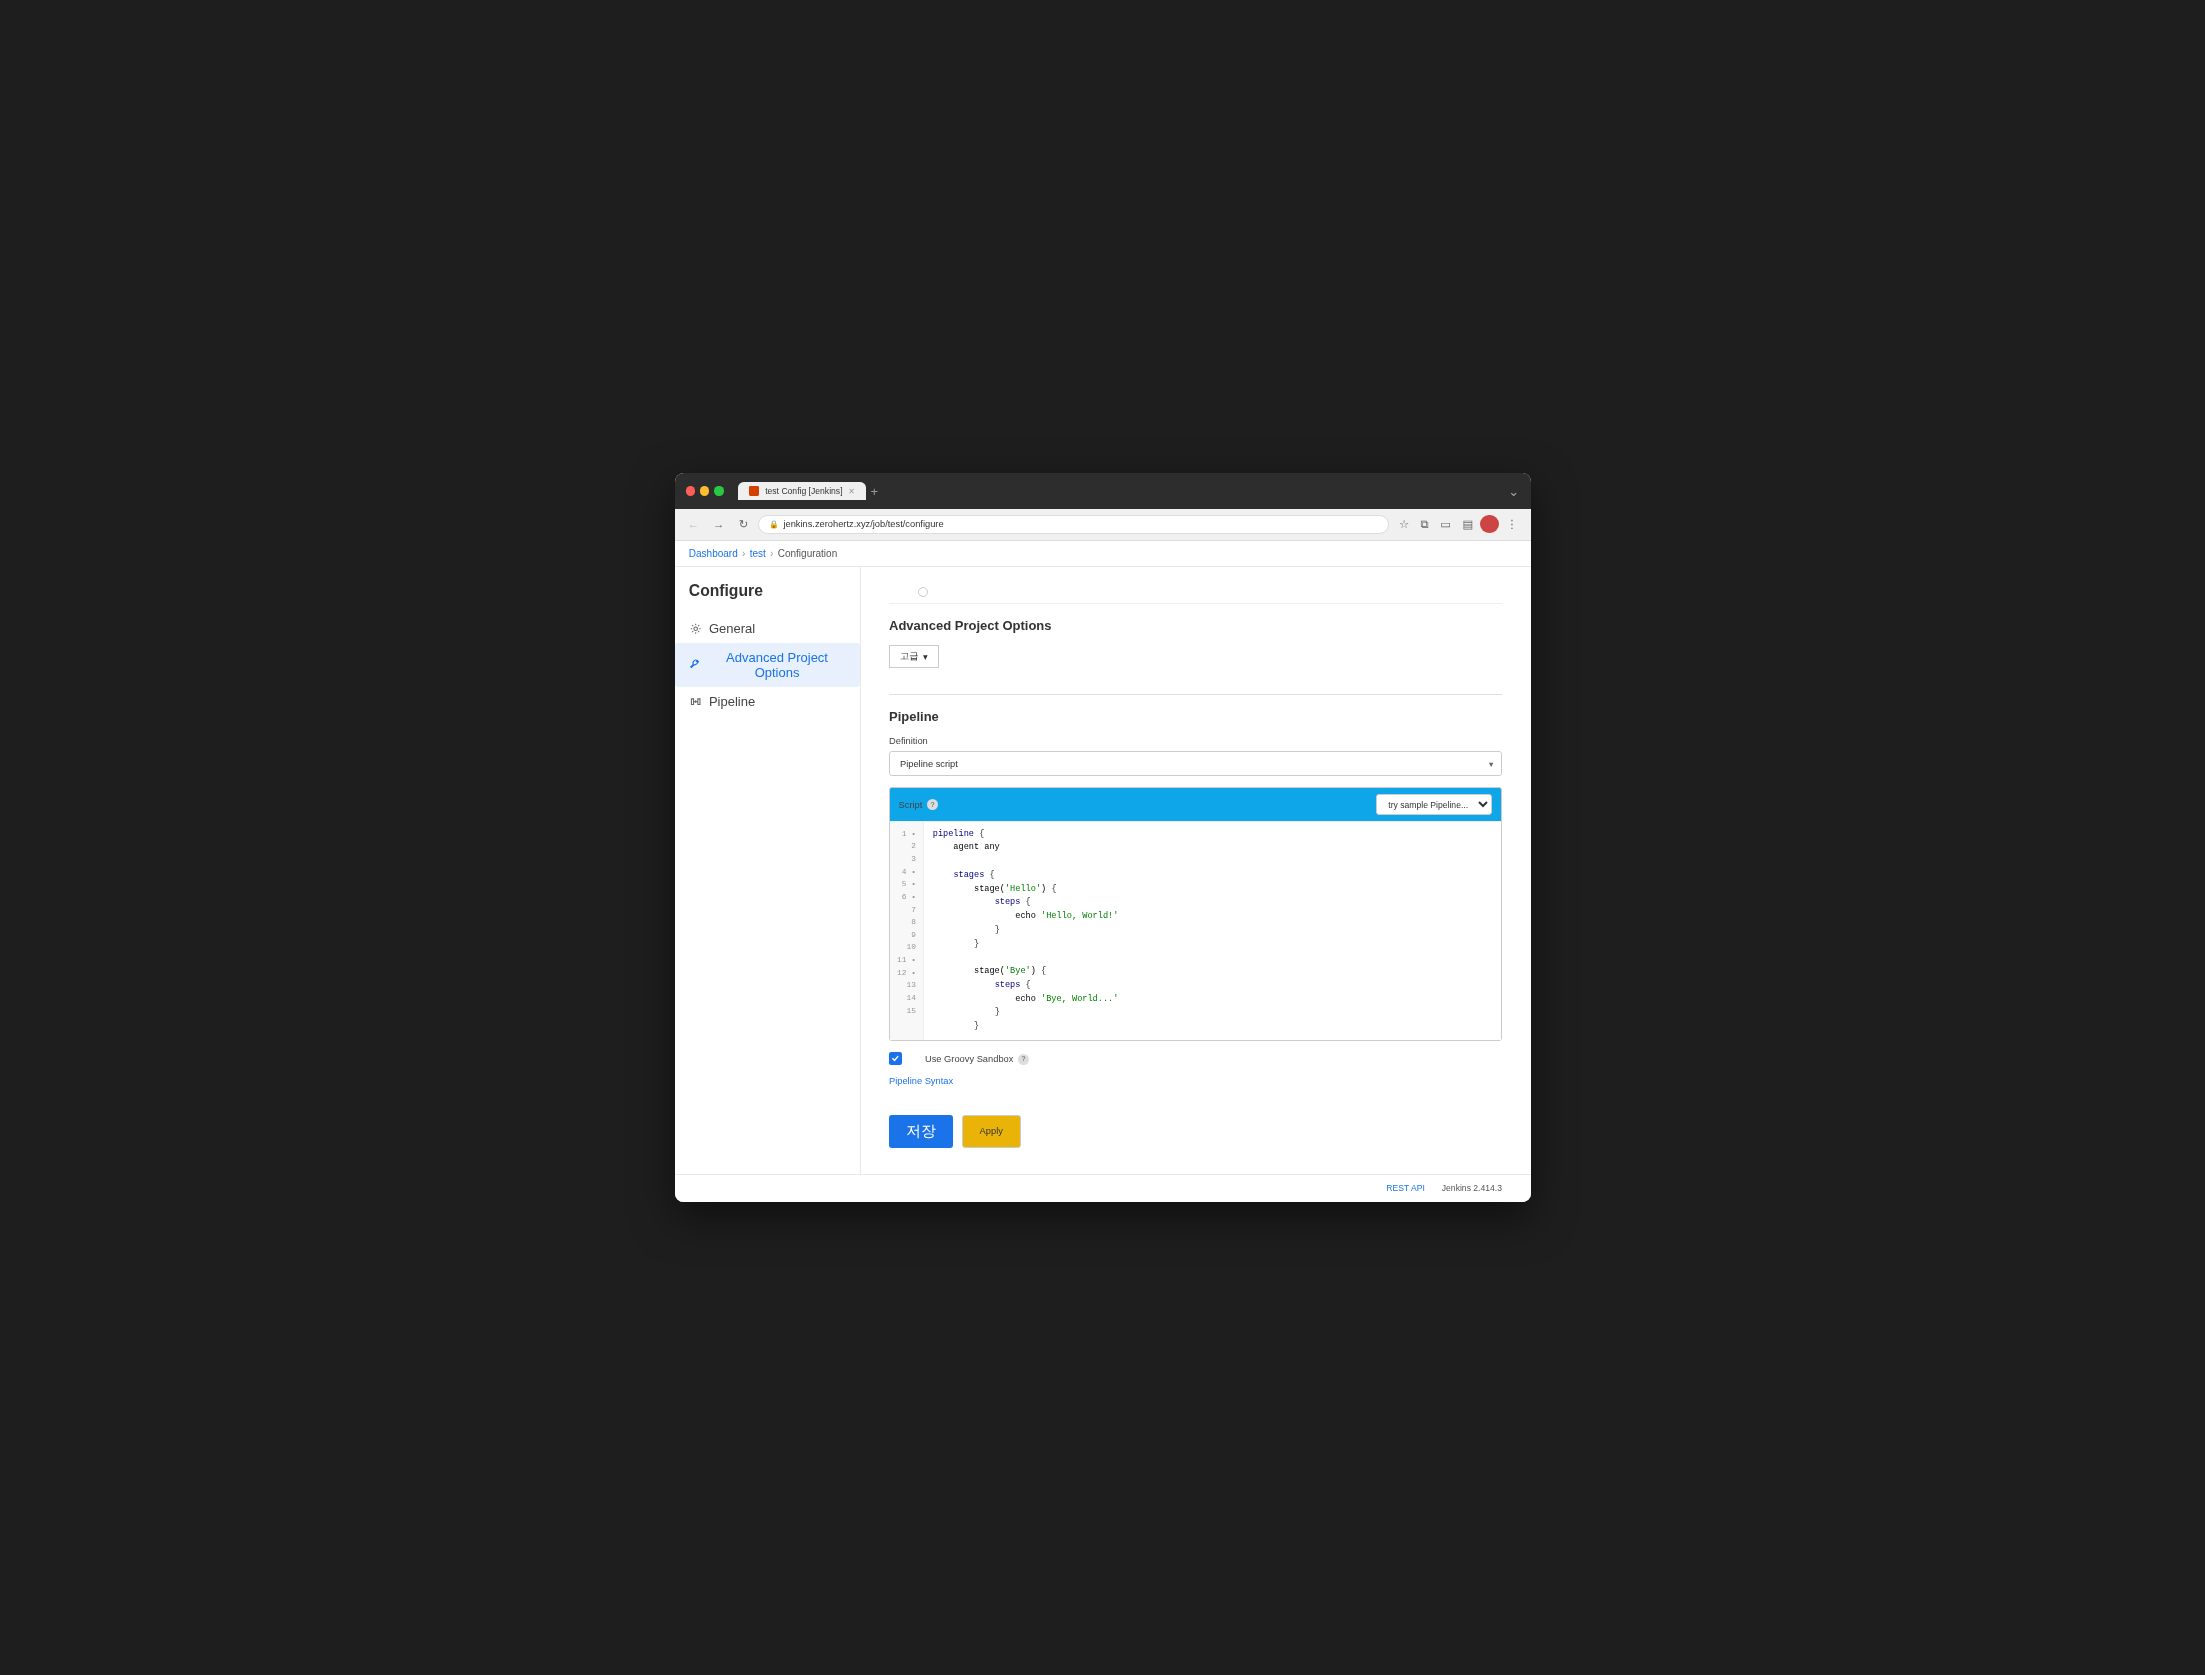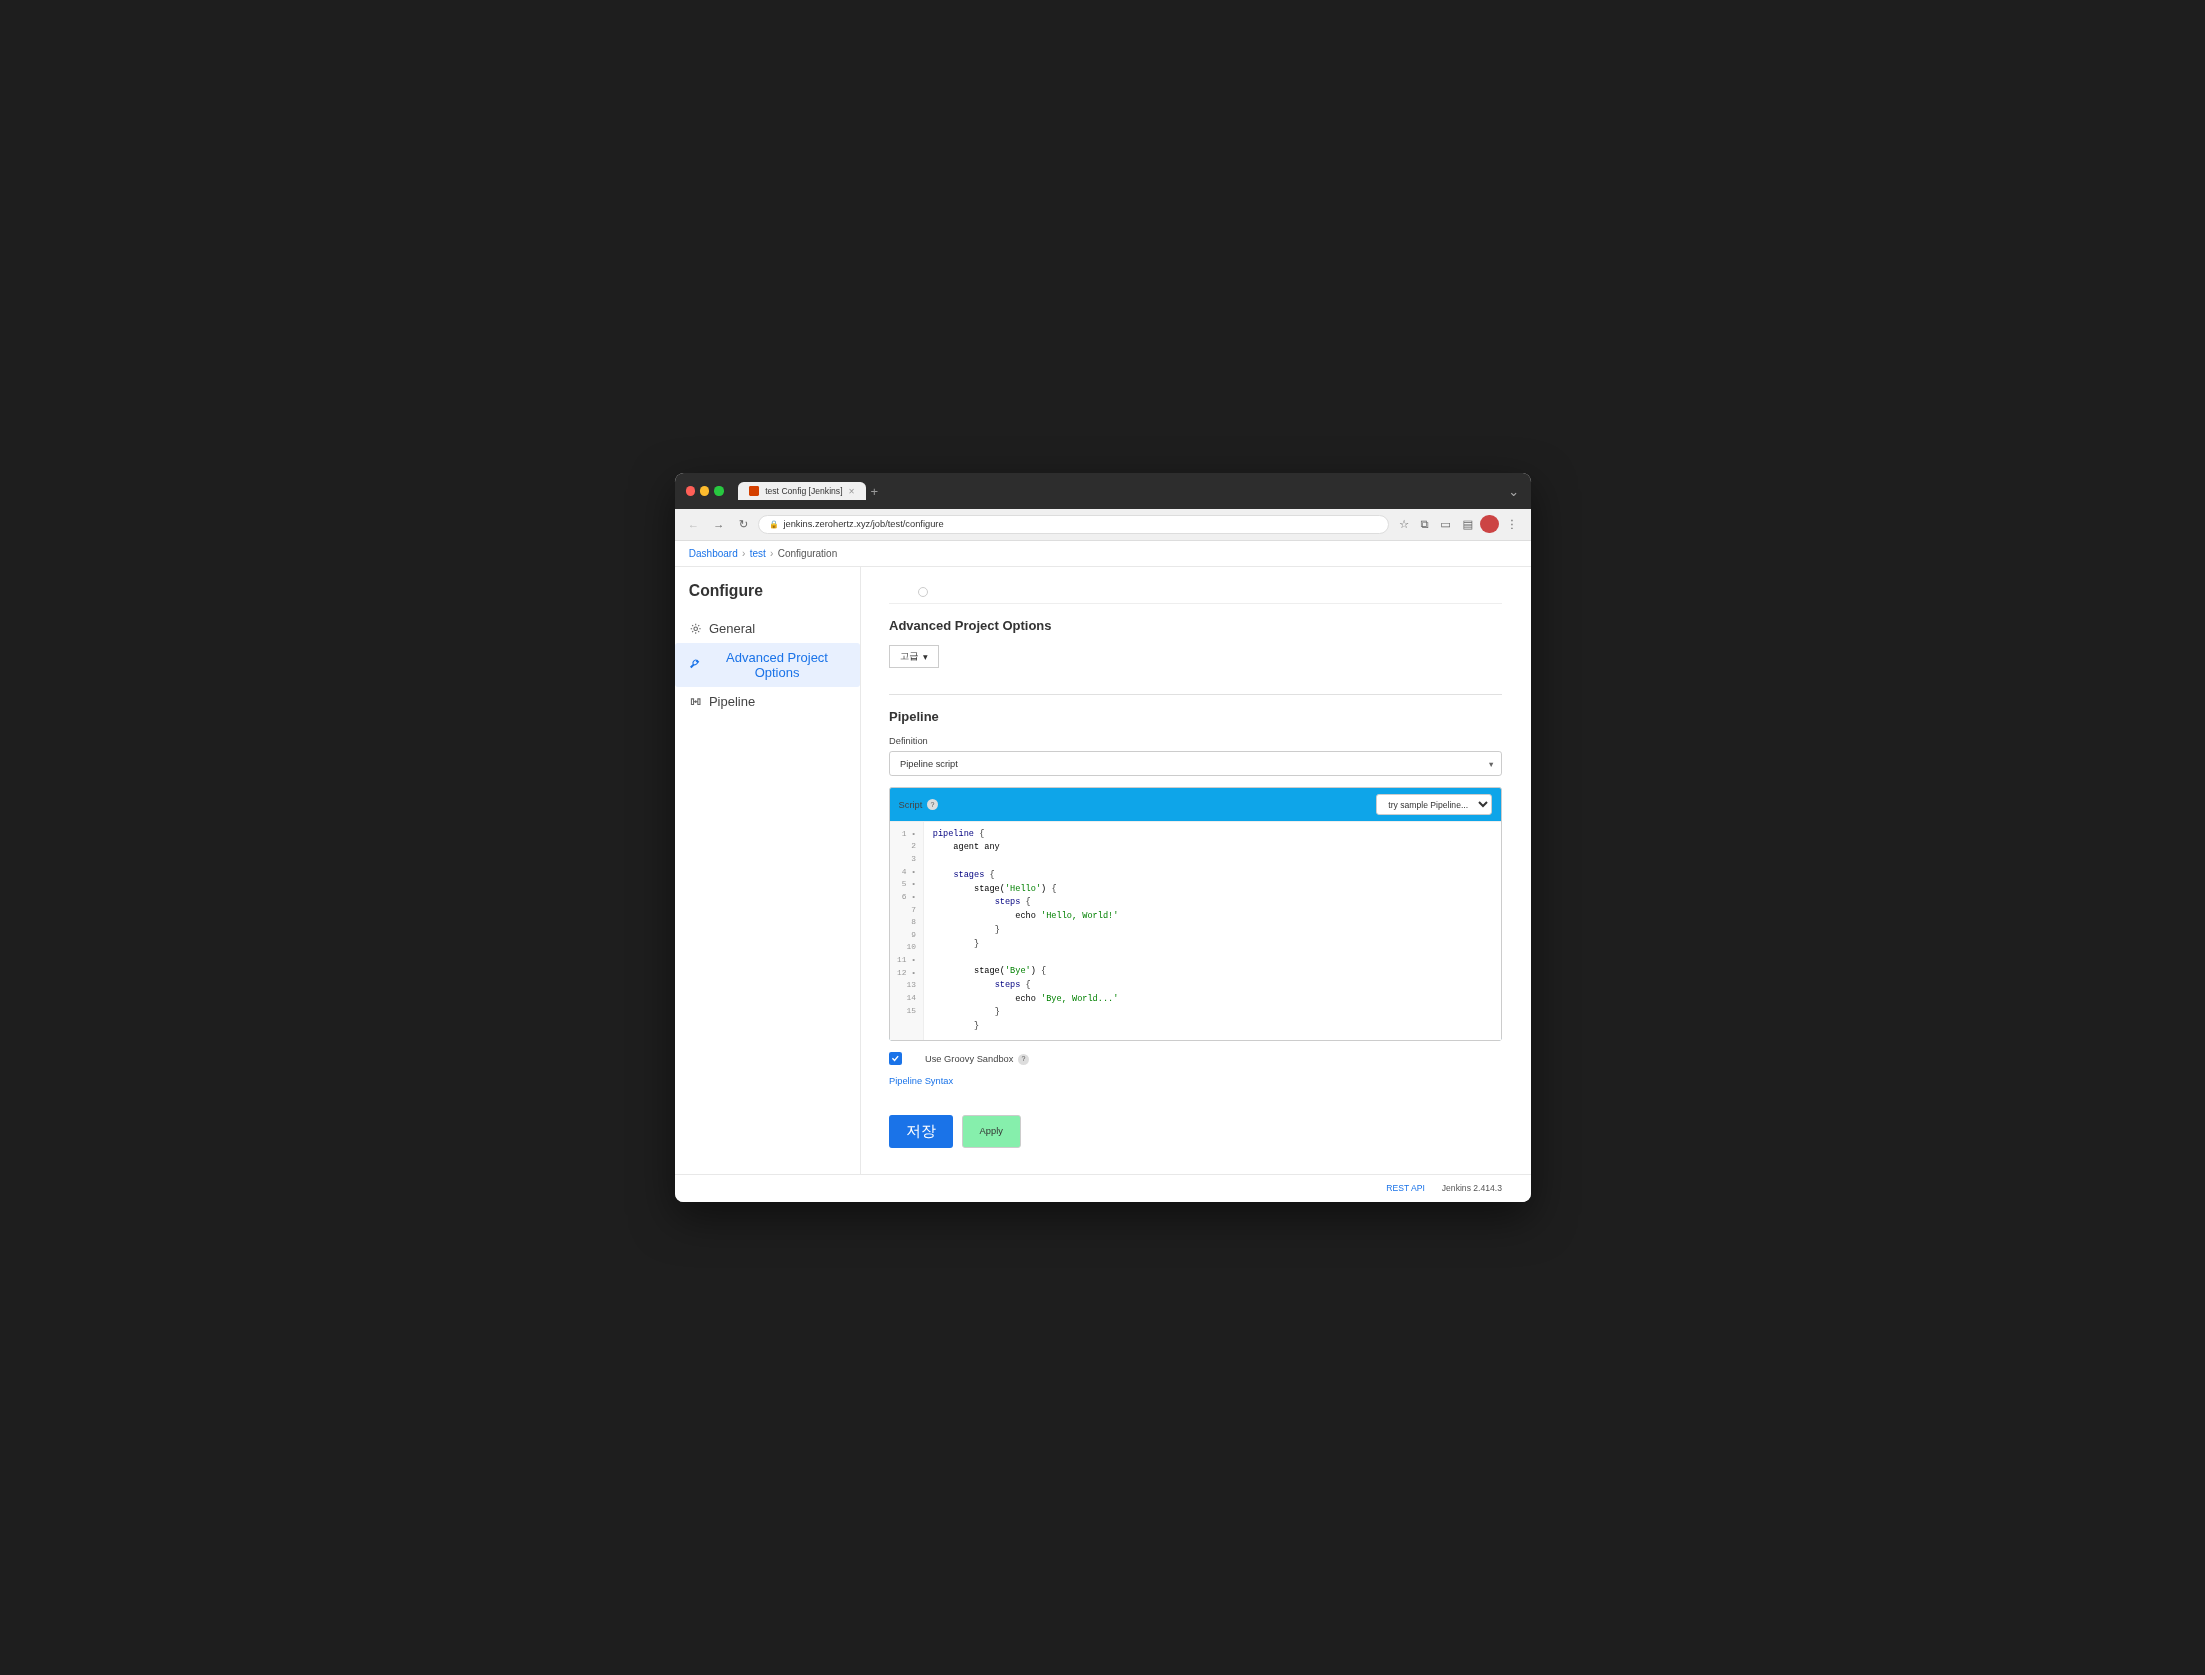--- a/index.html
+++ b/index.html
@@ -390,21 +390,21 @@
       background: #1a73e8;
       color: white;
       border: none;
       border-radius: 2.9px;
       padding: 7.1px 17px;
       font-size: 15px;
       cursor: pointer;
       font-weight: 500;
     }
     .btn-apply {
-      background: #86efac;
+      background: #eab308;
       color: #333;
       border: 0.7px solid #ccc;
       border-radius: 2.9px;
       padding: 7.1px 17px;
       font-size: 9.3px;
       cursor: pointer;
     }
 
     
     .footer {

